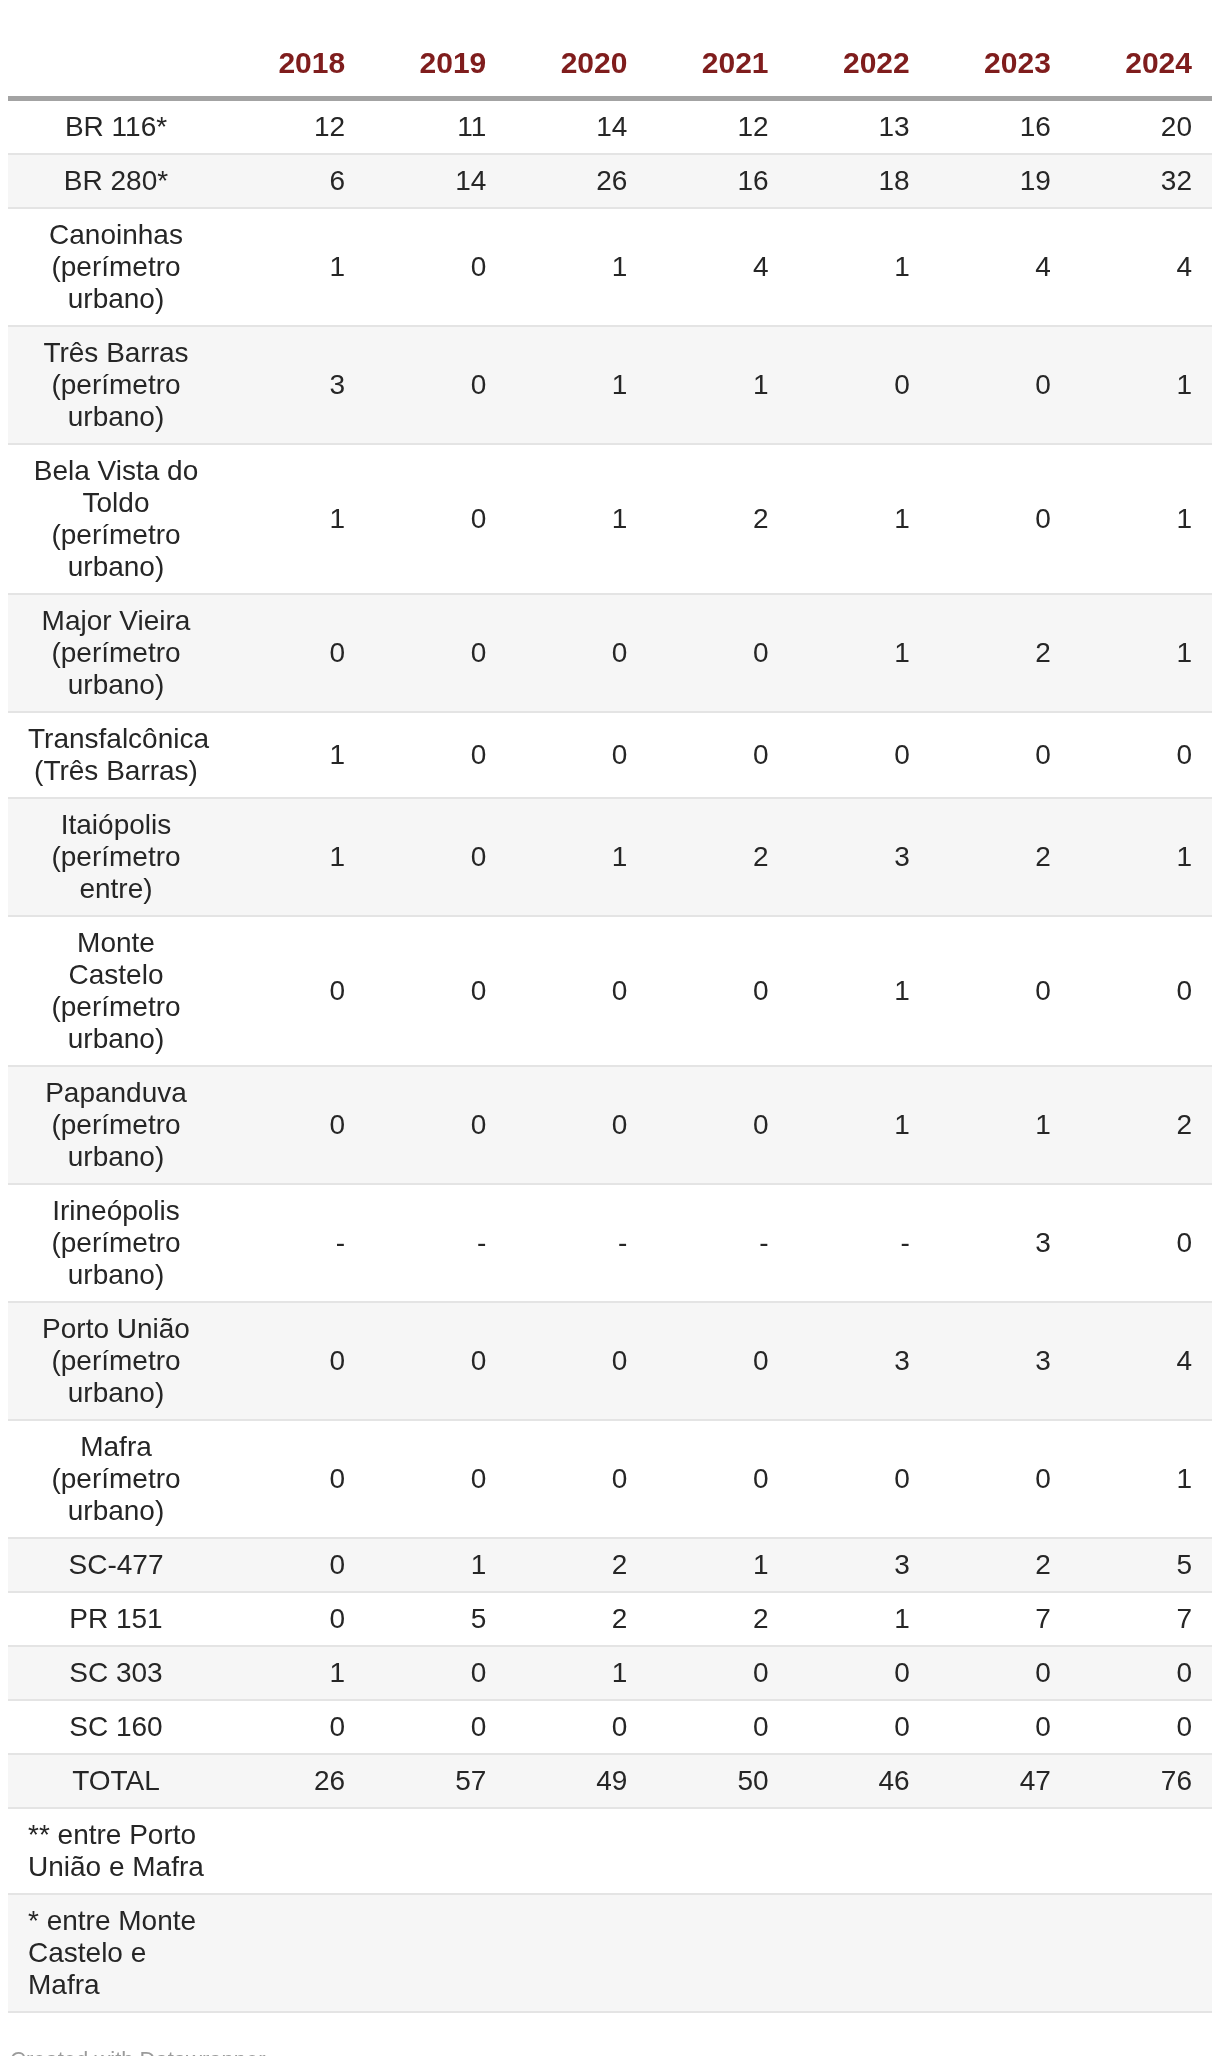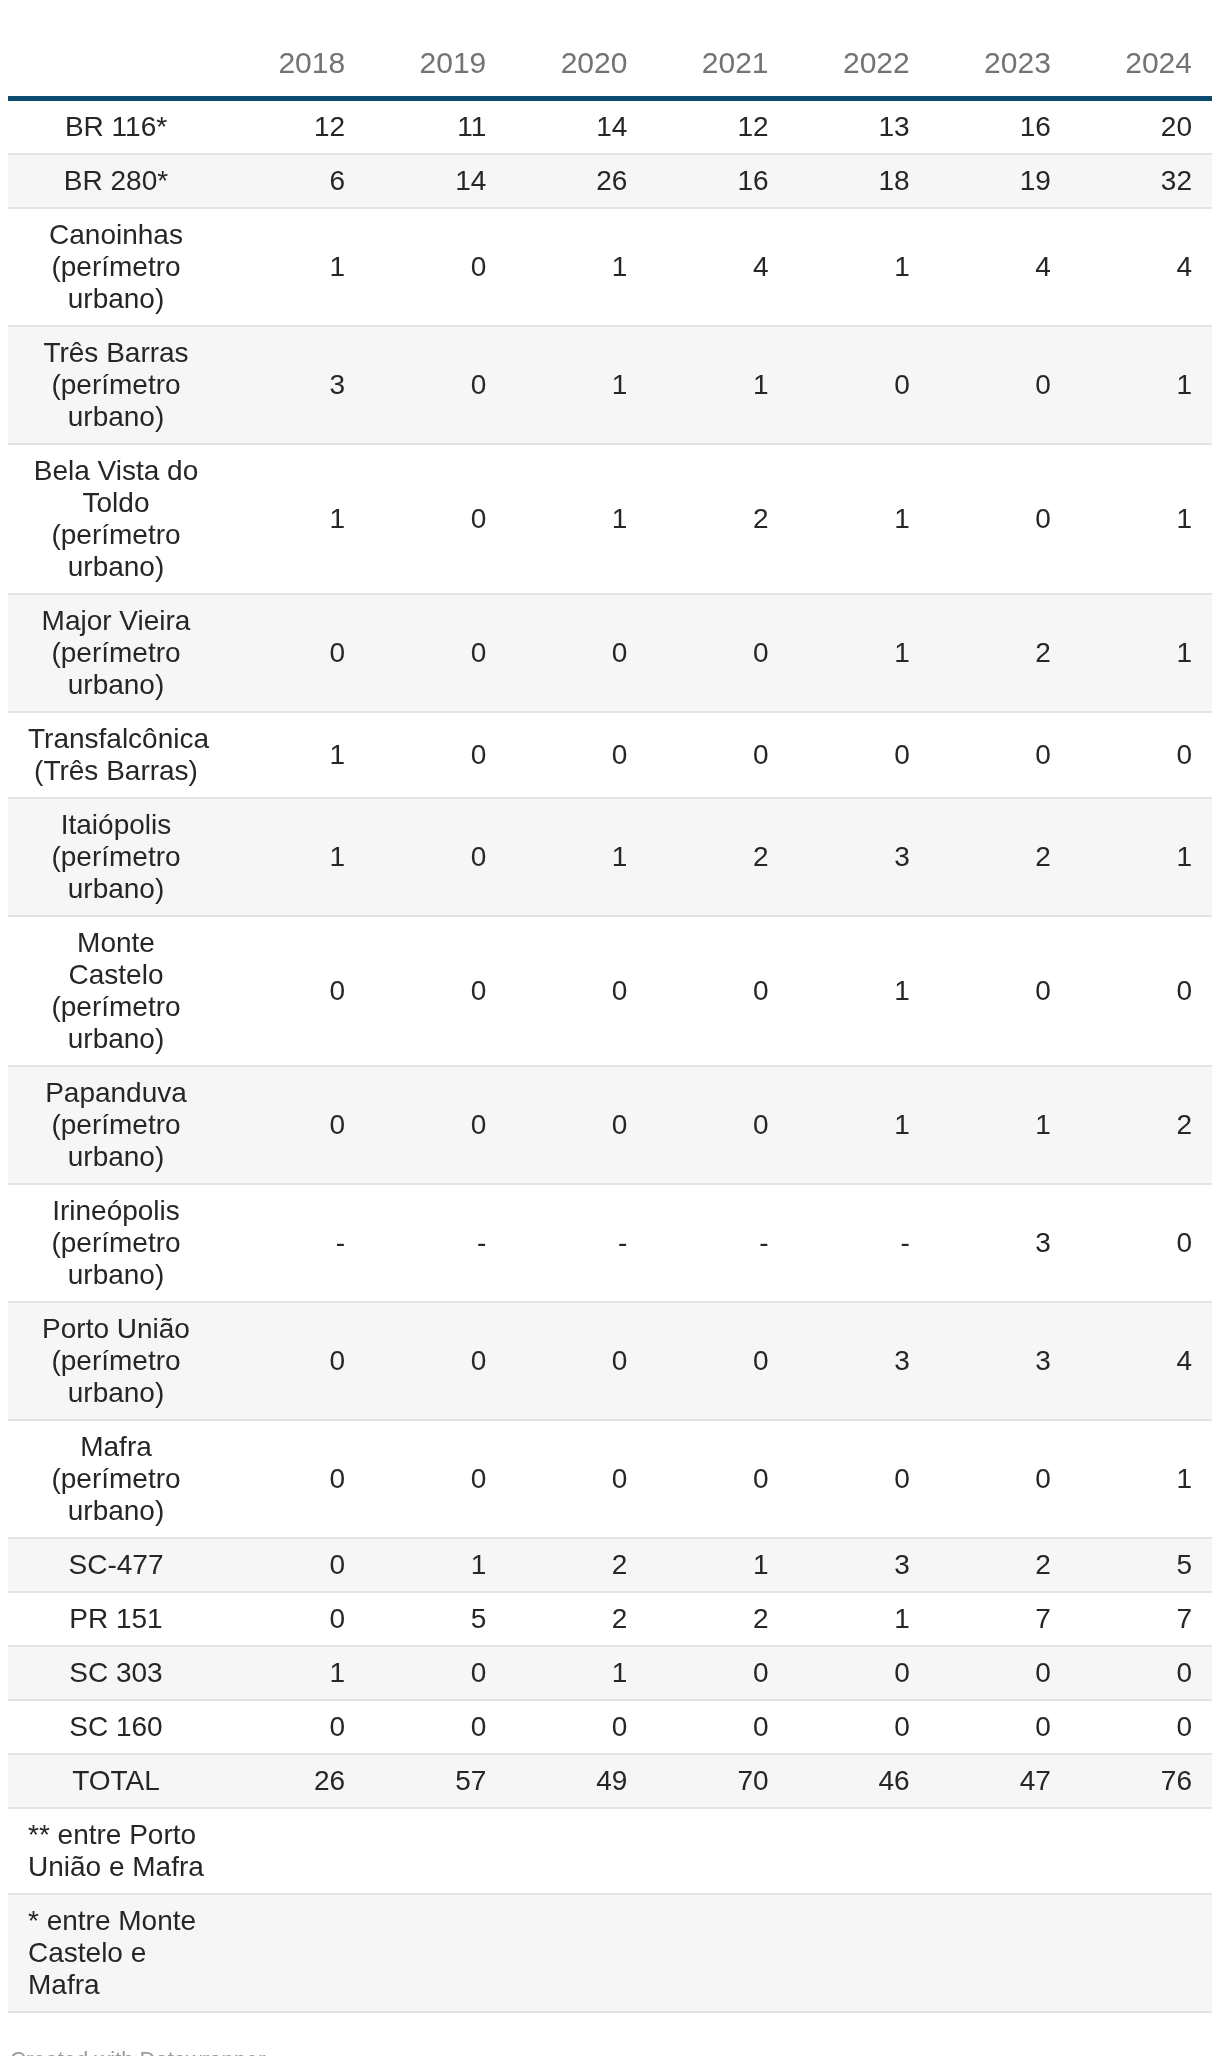--- a/index.html
+++ b/index.html
@@ -19,26 +19,26 @@
     color: #262626;
   }
   table.dw-table {
     width: 100%;
     border-collapse: collapse;
     table-layout: fixed;
   }
   col.label-col { width: 216px; }
   thead th {
     font-size: 30px;
-    font-weight: 400;
-    color: #737373;
+    font-weight: 700;
+    color: #7f1d1d;
     text-align: right;
     padding: 14px 20px 16px 20px;
     line-height: 34px;
-    border-bottom: 5px solid #0c4a6e;
+    border-bottom: 5px solid #a3a3a3;
     vertical-align: bottom;
   }
   thead th.corner {
     text-align: left;
   }
   tbody th, tbody td {
     font-size: 28px;
     font-weight: 400;
     line-height: 32px;
     padding: 10px 20px;
@@ -174,21 +174,21 @@
           <td>0</td>
           <td>0</td>
           <td>0</td>
           <td>0</td>
           <td>0</td>
           <td>0</td>
         </tr>
         <tr>
           <th class="row-label">Itaiópolis
 (perímetro
-urbano)</th>
+entre)</th>
           <td>1</td>
           <td>0</td>
           <td>1</td>
           <td>2</td>
           <td>3</td>
           <td>2</td>
           <td>1</td>
         </tr>
         <tr>
           <th class="row-label">Monte Castelo
@@ -288,21 +288,21 @@
           <td>0</td>
           <td>0</td>
           <td>0</td>
           <td>0</td>
         </tr>
         <tr>
           <th class="row-label">TOTAL</th>
           <td>26</td>
           <td>57</td>
           <td>49</td>
-          <td>70</td>
+          <td>50</td>
           <td>46</td>
           <td>47</td>
           <td>76</td>
         </tr>
         <tr>
           <td class="footnote" colspan="8">** entre Porto
 União e Mafra</td>
         </tr>
         <tr>
           <td class="footnote" colspan="8">* entre Monte

